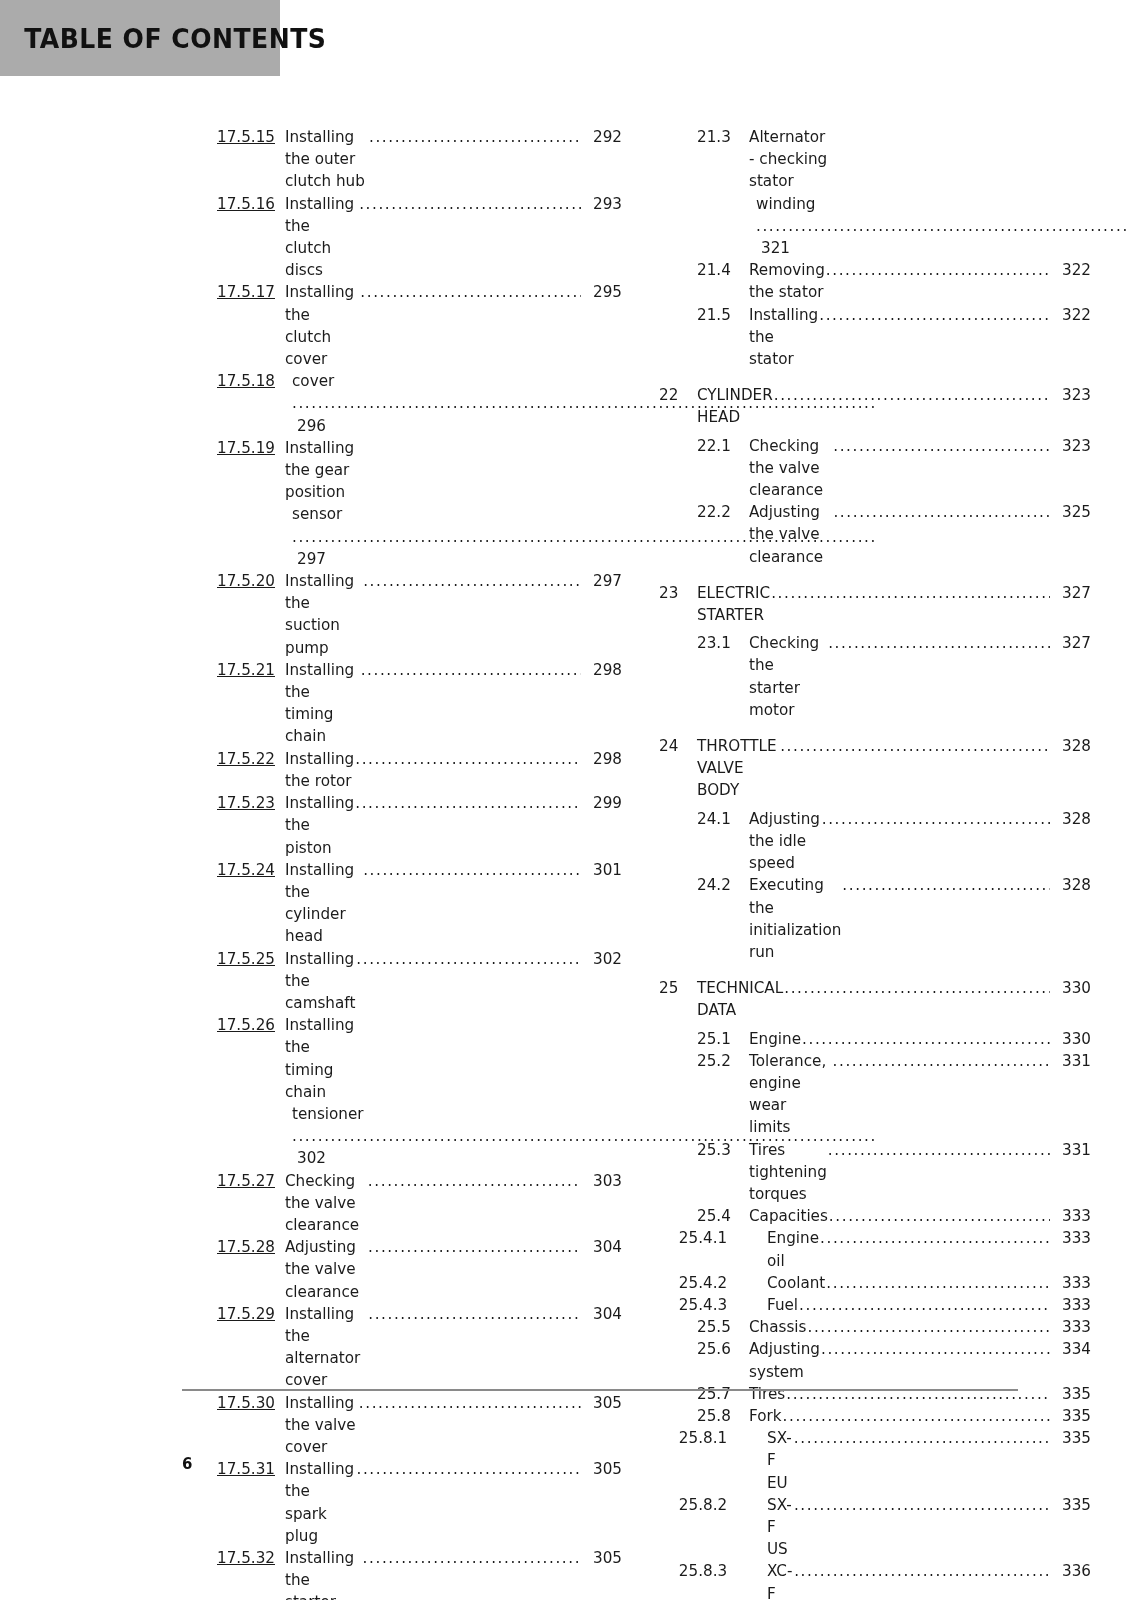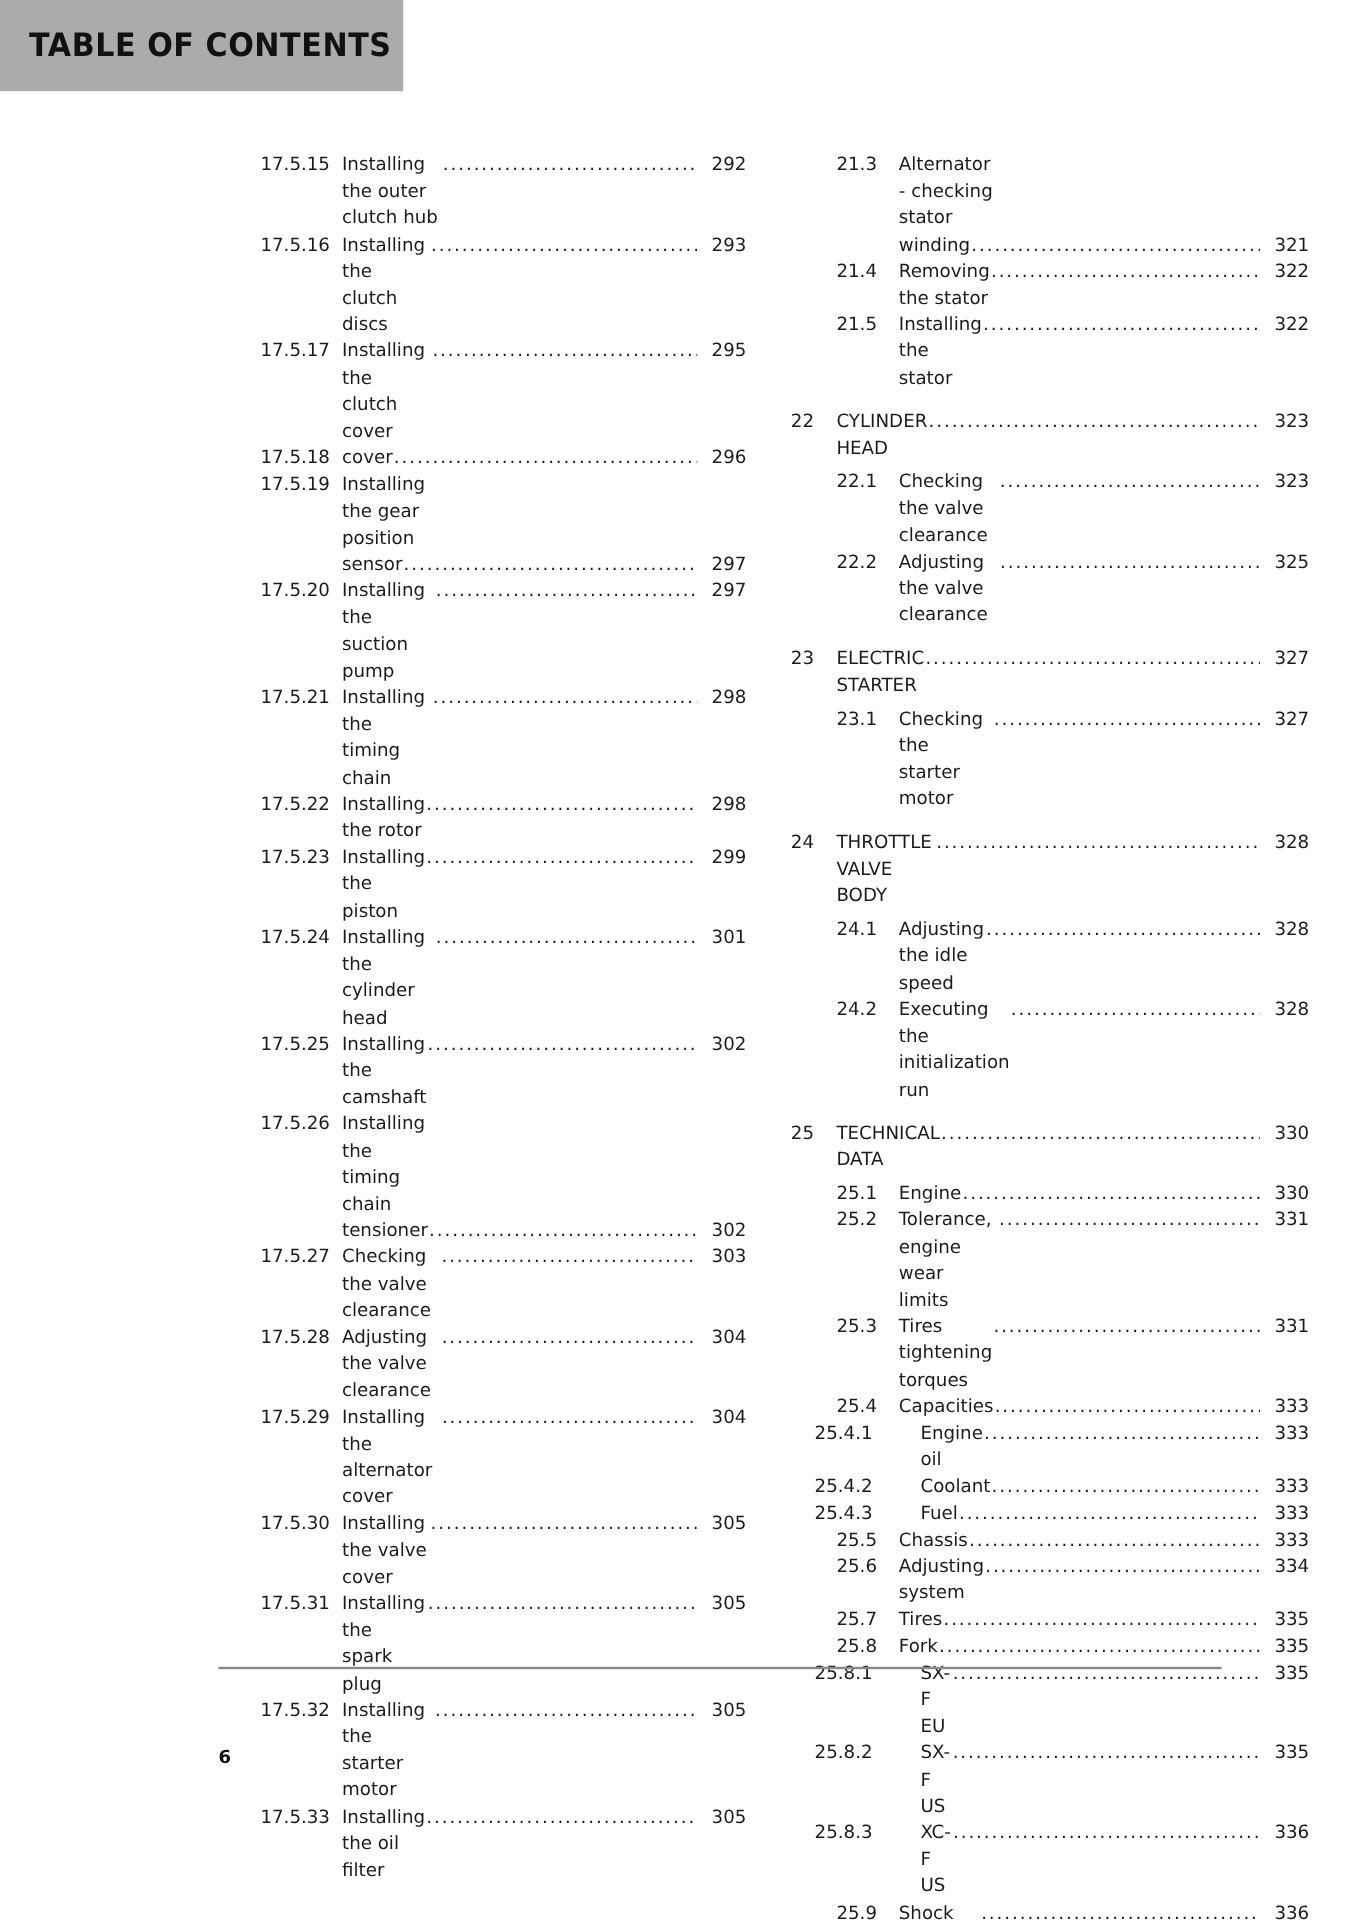--- a/index.html
+++ b/index.html
@@ -14,21 +14,21 @@
     position: relative;
     overflow: hidden;
     -webkit-font-smoothing: antialiased;
   }
 
   
   #header-banner {
     position: absolute;
     left: 0;
     top: 0;
-    width: 336px;
+    width: 280px;
     height: 76px;
     background: #ababab;
     display: flex;
     align-items: center;
   }
   #header-title {
     font-family: "DejaVu Sans", "Liberation Sans", sans-serif;
     font-weight: bold;
     font-size: 27px;
     letter-spacing: 0.5px;
@@ -66,21 +66,21 @@
     margin-bottom: 6px;
   }
 
   .entry-num {
     flex: 0 0 auto;
     text-align: left;
     white-space: nowrap;
   }
   .level-1 > .entry-num { width: 38px; margin-left: 8px; }
   .level-2 > .entry-num { width: 52px; margin-left: 46px; }
-  .level-3 > .entry-num { width: 68px; margin-left: 35px; }
+  .level-3 > .entry-num { width: 68px; margin-left: 35px; text-decoration: underline; }
   .level-4 > .entry-num { width: 68px; margin-left: 18px; text-align: center; }
 
   .entry-body {
     flex: 1 1 auto;
     min-width: 0;
   }
   .level-4 > .entry-body { padding-left: 30px; }
 
   .entry-line {
     display: flex;
@@ -108,20 +108,21 @@
     text-align: right;
     margin-left: 7px;
     white-space: nowrap;
   }
 
   
   .entry-wrap {
     display: flex;
     align-items: baseline;
     width: 100%;
+    flex-direction: column;
   }
 
   
   #footer-rule {
     position: absolute;
     left: 182px;
     top: 1389px;
     width: 836px;
     height: 2px;
     background: #8a8a8a;

